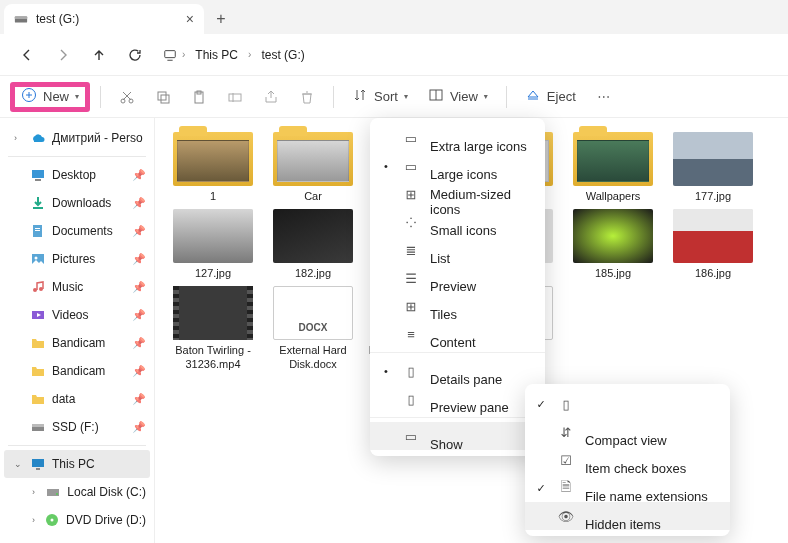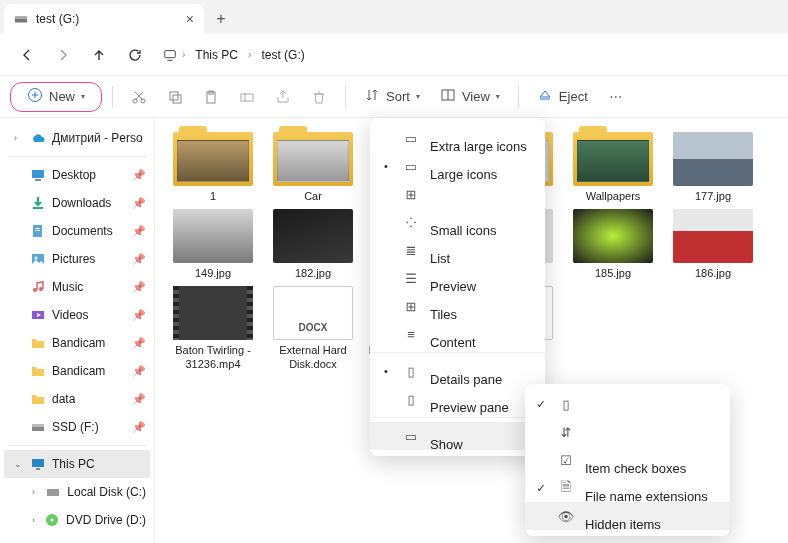--- a/index.html
+++ b/index.html
@@ -16,21 +16,21 @@
 .nav-btn { width: 34px; height: 32px; display: flex; align-items: center; justify-content: center; color: #444; border-radius: 4px; }
 .breadcrumb { display: flex; align-items: center; gap: 4px; margin-left: 8px; font-size: 12px; }
 .crumb { padding: 4px 6px; }
 .crumb-sep { color: #888; font-size: 10px; }
 
 .toolbar { height: 42px; display: flex; align-items: center; padding: 0 10px; gap: 4px; border-bottom: 1px solid #eee; }
 .tb-btn { height: 30px; display: flex; align-items: center; justify-content: center; padding: 0 8px; gap: 6px; color: #444; border-radius: 4px; font-size: 13px; }
 .tb-btn .caret { font-size: 8px; color: #666; }
 .tb-icon { width: 32px; }
 .tb-sep { width: 1px; height: 22px; background: #ddd; margin: 0 6px; }
-.new-btn { border: 1px solid #ec4899; border-radius: 12px; padding: 0 16px; }
+.new-btn { border: 5px solid #ec4899; border-radius: 3px; padding: 0 6px; }
 
 .main { display: flex; height: calc(100% - 118px); position: relative; }
 .sidebar { width: 155px; border-right: 1px solid #eee; padding: 6px 0; display: flex; flex-direction: column; }
 .sb-hr { height: 1px; background: #e8e8e8; margin: 4px 8px; }
 .sb-item { display: flex; align-items: center; gap: 6px; padding: 4px 8px 4px 14px; height: 28px; font-size: 12px; white-space: nowrap; overflow: hidden; }
 .sb-item.nested { padding-left: 32px; }
 .sb-item.selected { background: #eaeaea; border-radius: 3px; margin: 0 4px; padding-left: 10px; }
 .sb-item .chev { width: 10px; font-size: 9px; color: #666; }
 .sb-item .pin { margin-left: auto; color: #888; font-size: 11px; opacity: .7; }
 .sb-icon { width: 16px; height: 16px; display: inline-flex; align-items: center; justify-content: center; }
@@ -392,21 +392,21 @@
         <div class="item">
       <div class="thumb img i177">
             <div class="ibg"></div>
           </div>
       <div class="item-label">177.jpg</div>
     </div>
         <div class="item">
       <div class="thumb img i181">
             <div class="ibg"></div>
           </div>
-      <div class="item-label">149.jpg</div>
+      <div class="item-label">127.jpg</div>
     </div>
         <div class="item">
       <div class="thumb img i182">
             <div class="ibg"></div>
           </div>
       <div class="item-label">182.jpg</div>
     </div>
         <div class="item">
       <div class="thumb img ">
             <div class="ibg"></div>
@@ -460,20 +460,21 @@
     </div>
     <div class="menu-item ">
       <span class="mi-check">•</span>
       <span class="mi-icon">▭</span>
       <span class="mi-label">Large icons</span>
 
     </div>
     <div class="menu-item ">
       <span class="mi-check"></span>
       <span class="mi-icon">⊞</span>
+      <span class="mi-label">Medium-sized icons</span>
 
     </div>
     <div class="menu-item ">
       <span class="mi-check"></span>
       <span class="mi-icon">⁘</span>
       <span class="mi-label">Small icons</span>
 
     </div>
     <div class="menu-item ">
       <span class="mi-check"></span>
@@ -522,20 +523,21 @@
   </div>
 
 <div class="menu" id="show-submenu">
     <div class="menu-item ">
       <span class="mi-check">✓</span>
       <span class="mi-icon">▯</span>
     </div>
     <div class="menu-item ">
       <span class="mi-check"></span>
       <span class="mi-icon">⇵</span>
+      <span class="mi-label">Compact view</span>
     </div>
     <div class="menu-item ">
       <span class="mi-check"></span>
       <span class="mi-icon">☑</span>
       <span class="mi-label">Item check boxes</span>
     </div>
     <div class="menu-item ">
       <span class="mi-check">✓</span>
       <span class="mi-icon">🗎</span>
       <span class="mi-label">File name extensions</span>

